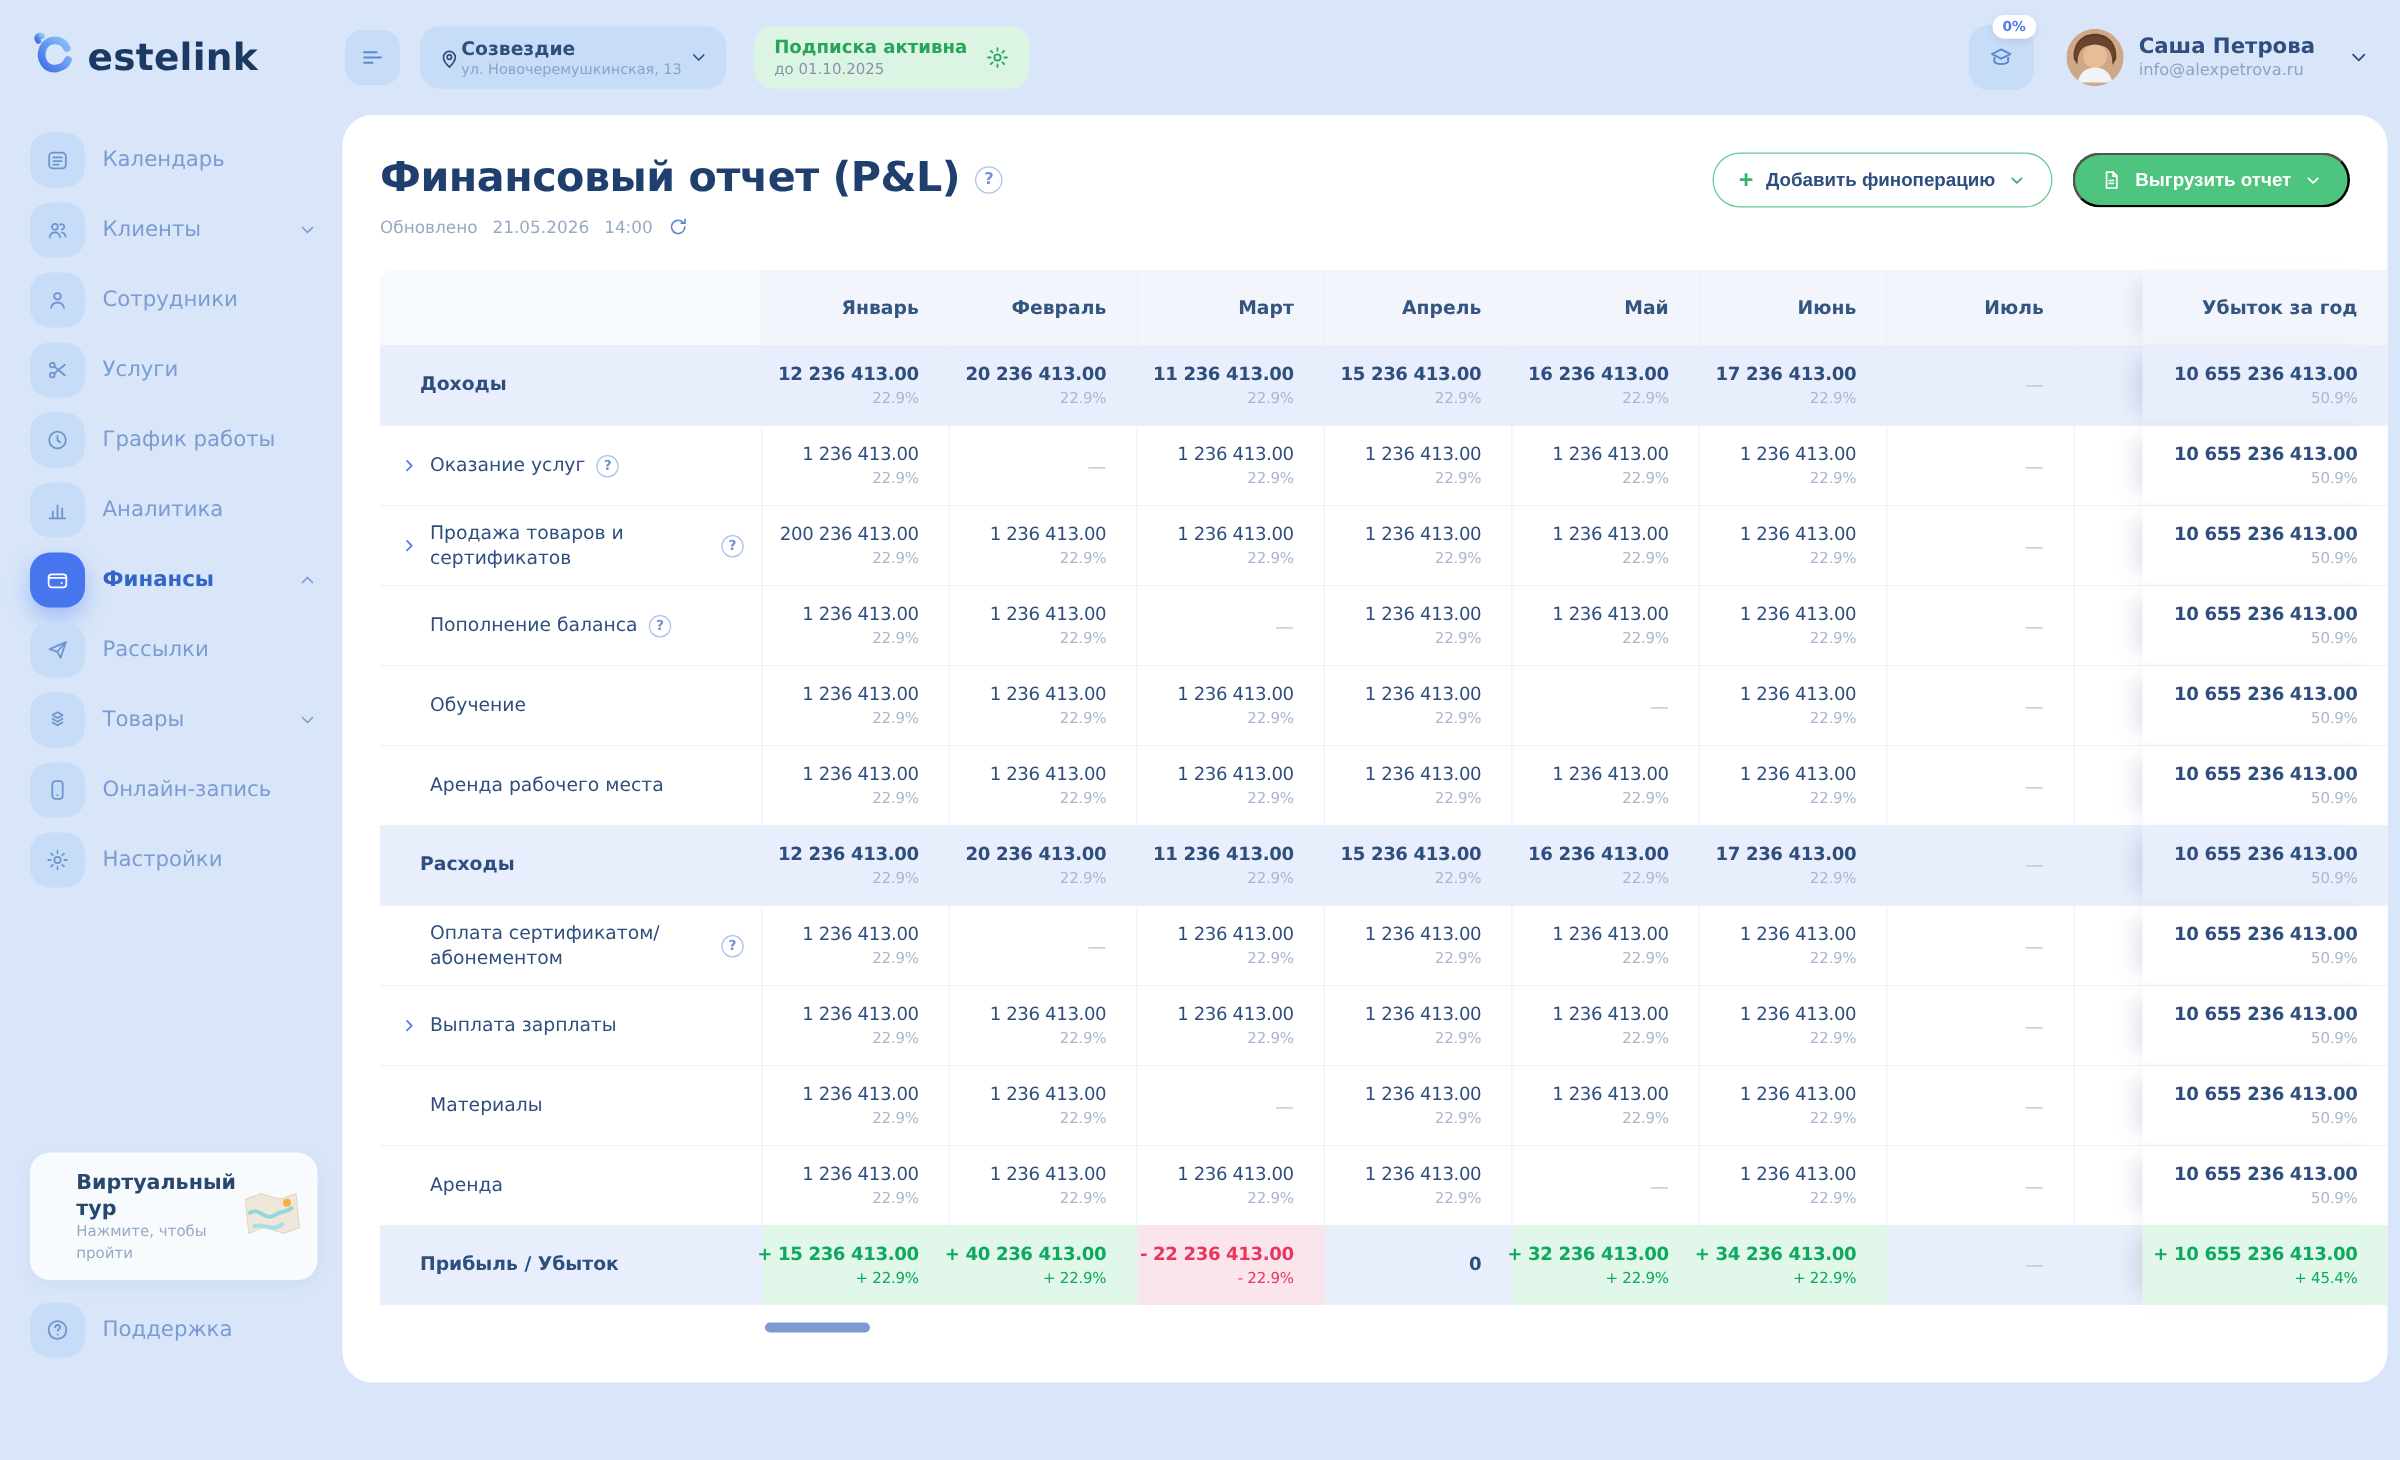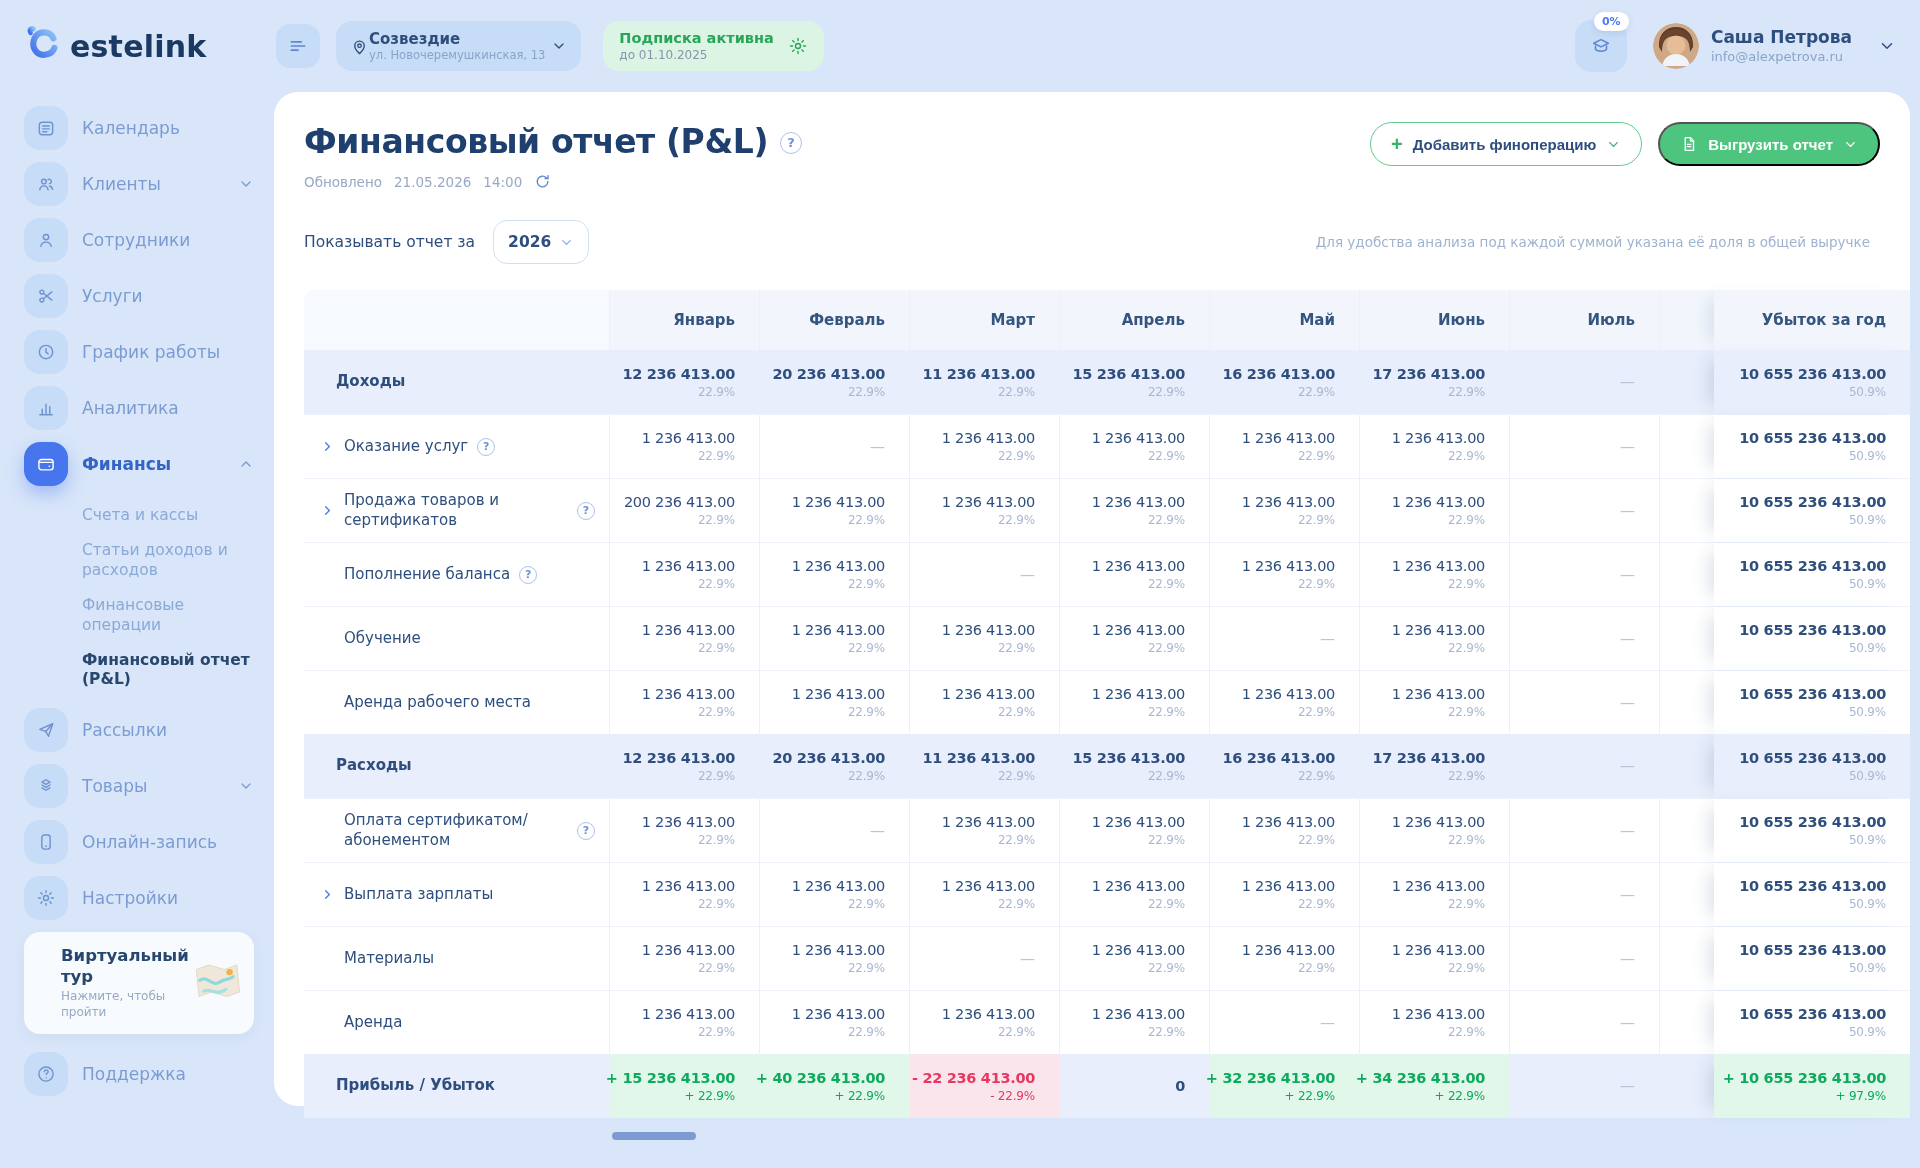--- a/index.html
+++ b/index.html
@@ -258,26 +258,20 @@
               <circle cx="16" cy="14.8" r="1" fill="currentColor" stroke="none"></circle>
             </svg>
           </span>
           <span class="nav-label">Финансы</span>
           <span class="nav-chev">
             <svg width="16" height="16" viewBox="0 0 24 24" fill="none" stroke="currentColor" stroke-width="2" stroke-linecap="round" stroke-linejoin="round">
               <path d="M6 15l6-6 6 6"></path>
             </svg>
           </span>
         </div>
-        <div class="subnav">
-          <div class="subnav-item">Счета и кассы</div>
-          <div class="subnav-item">Статьи доходов и расходов</div>
-          <div class="subnav-item">Финансовые операции</div>
-          <div class="subnav-item active">Финансовый отчет (P&amp;L)</div>
-        </div>
         <div class="nav-item">
           <span class="nav-chip">
             <svg width="20" height="20" viewBox="0 0 24 24" fill="none" stroke="currentColor" stroke-width="1.7" stroke-linecap="round" stroke-linejoin="round">
               <path d="M4.5 11.2L20 4.5l-5 15-3.3-5.8z"></path>
               <path d="M11.7 13.7L20 4.5"></path>
             </svg>
           </span>
           <span class="nav-label">Рассылки</span>
         </div>
         <div class="nav-item">
@@ -379,32 +373,20 @@
             <span>Выгрузить отчет</span>
             <span>
               <svg width="15" height="15" viewBox="0 0 24 24" fill="none" stroke="#fff" stroke-width="2.2" stroke-linecap="round" stroke-linejoin="round">
                   <path d="M6 9l6 6 6-6"></path>
                 </svg>
             </span>
           </button>
         </div>
       </div>
 
-      <div class="filter-row">
-        <span class="filter-label">Показывать отчет за</span>
-        <div class="year-dd">
-          <span>2026</span>
-          <span class="chev">
-            <svg width="15" height="15" viewBox="0 0 24 24" fill="none" stroke="currentColor" stroke-width="2.2" stroke-linecap="round" stroke-linejoin="round">
-                <path d="M6 9l6 6 6-6"></path>
-              </svg>
-          </span>
-        </div>
-        <span class="hint">Для удобства анализа под каждой суммой указана её доля в общей выручке</span>
-      </div>
 
       <div class="ptable">
         <div class="trow thead" id="table-head">
             <div class="cell label-cell"></div>
             <div class="cell">Январь</div>
             <div class="cell">Февраль</div>
             <div class="cell">Март</div>
             <div class="cell">Апрель</div>
             <div class="cell">Май</div>
             <div class="cell">Июнь</div>
@@ -859,21 +841,21 @@
               <div class="cell data-cell pos">
                 <span class="v">+ 34 236 413.00</span>
                 <span class="p">+ 22.9%</span>
               </div>
               <div class="cell data-cell">
                 <span class="dash">—</span>
               </div>
               <div class="cell gap"></div>
               <div class="cell data-cell total-cell pos">
                 <span class="v">+ 10 655 236 413.00</span>
-                <span class="p">+ 97.9%</span>
+                <span class="p">+ 45.4%</span>
               </div>
             </div>
           </div>
         <div class="scroll-thumb"></div>
       </div>
     </div>
   </main>
 </div>
 
 </body></html>

